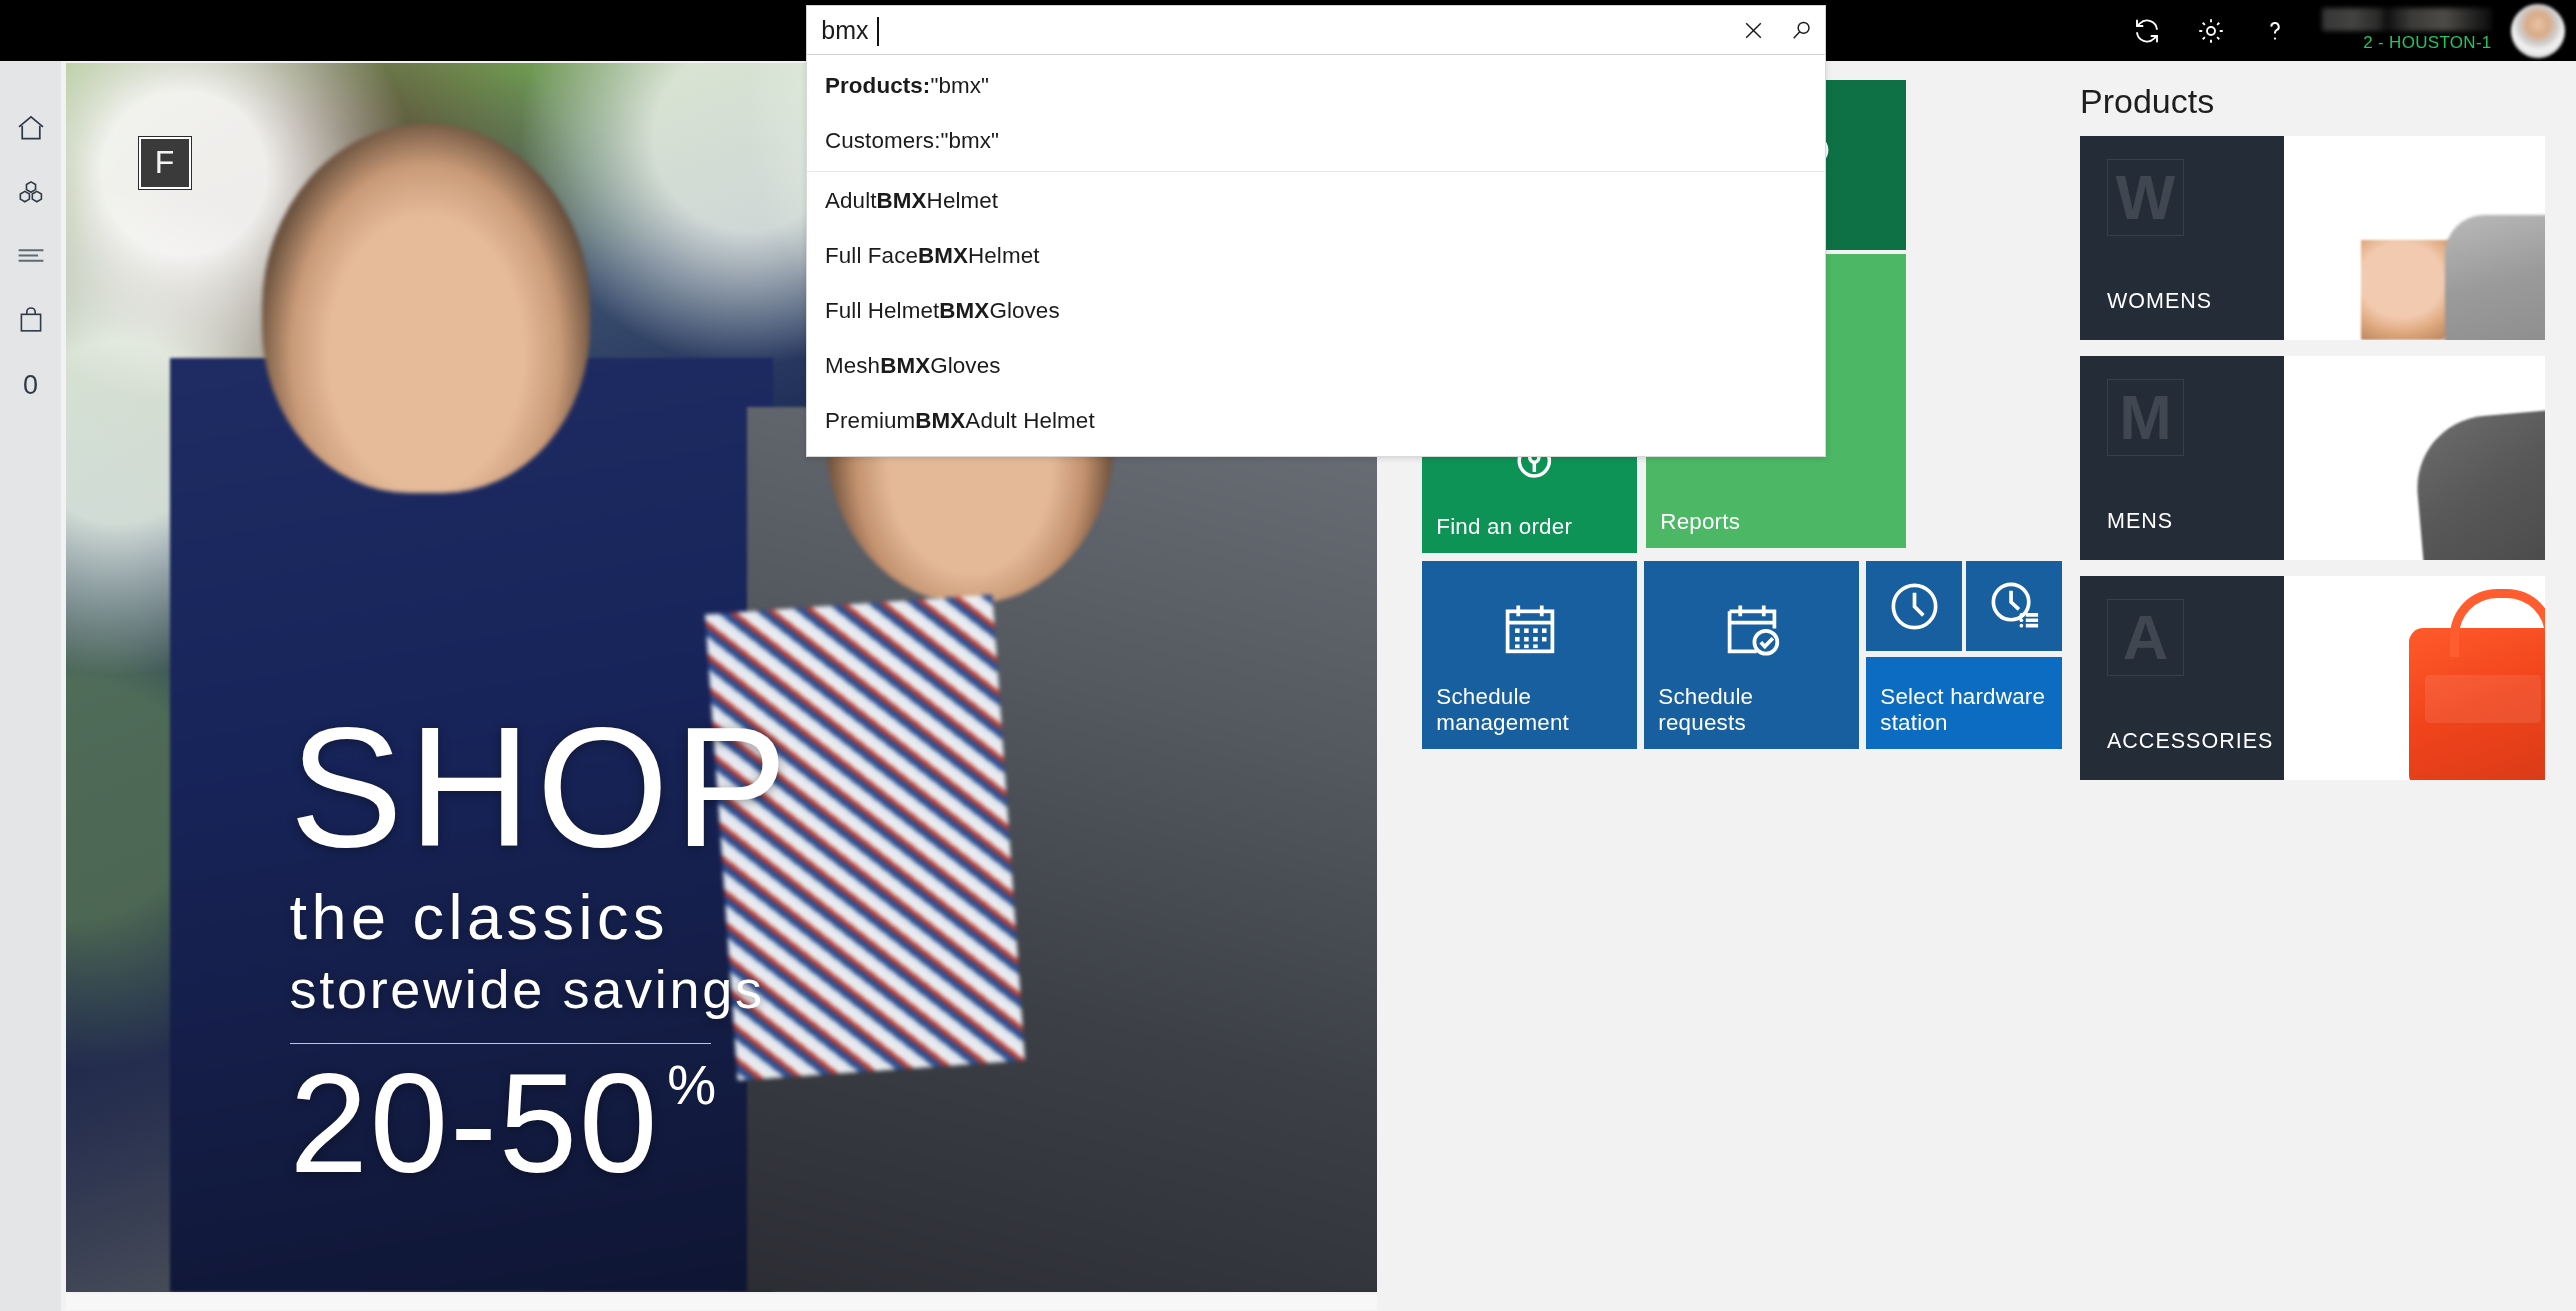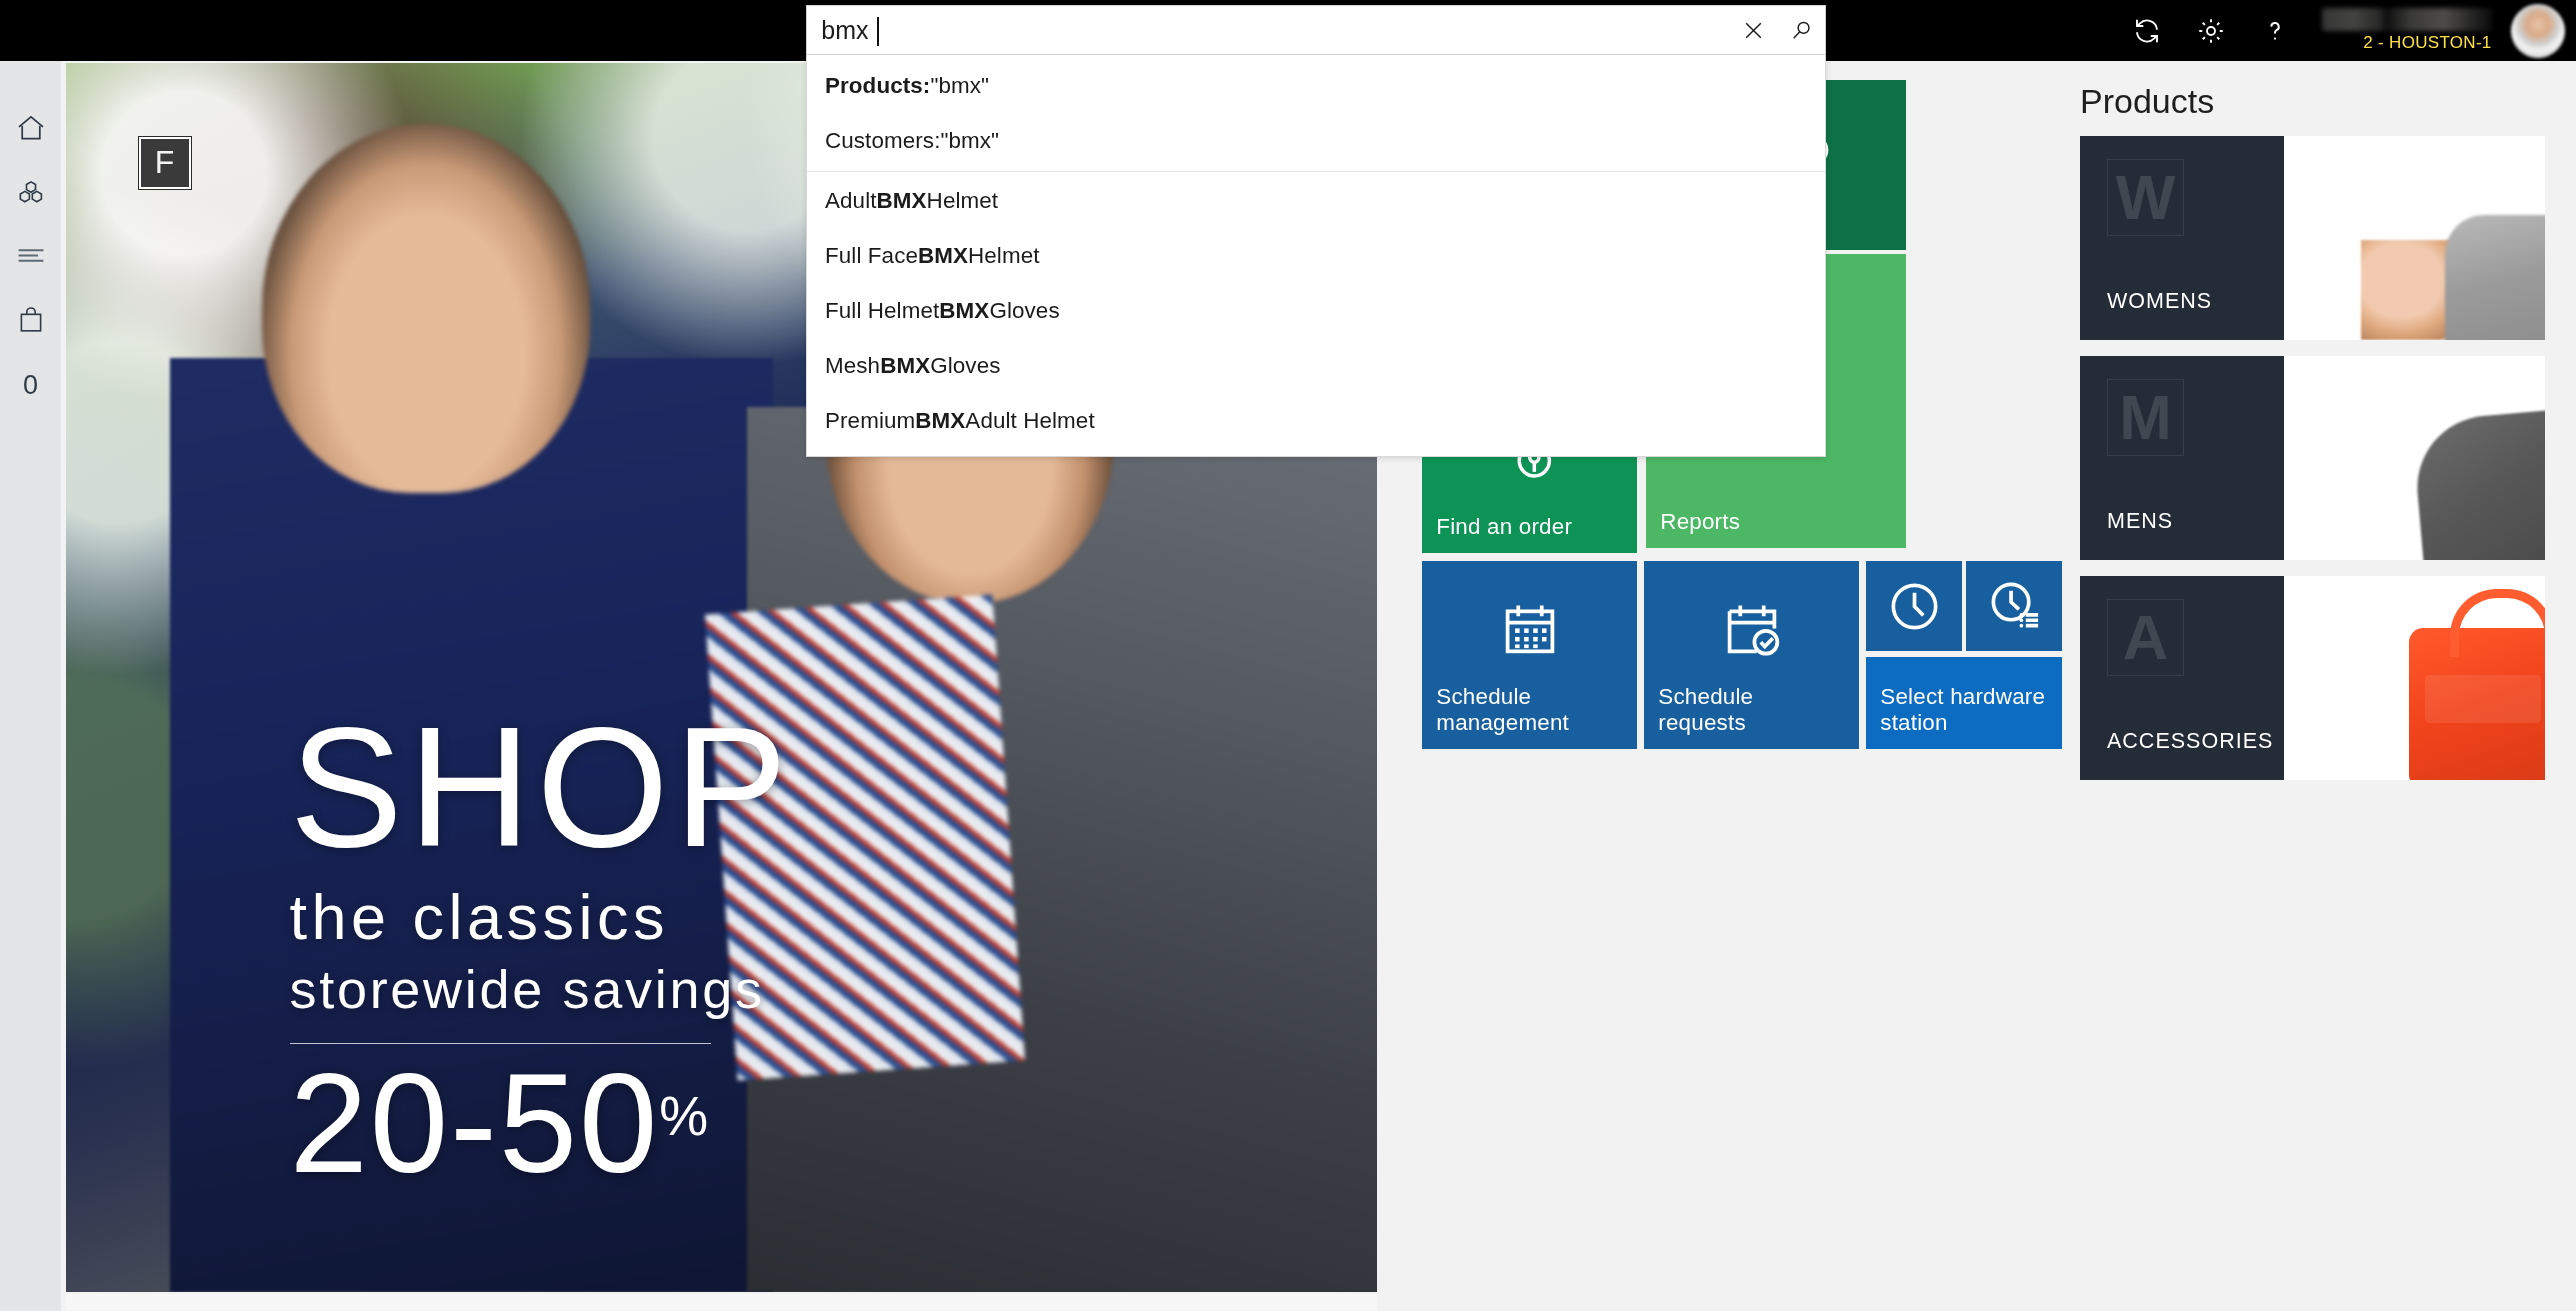--- a/index.html
+++ b/index.html
@@ -29,21 +29,21 @@
   .userblock {
     height: 61px; display: flex; flex-direction: column; align-items: flex-end;
     justify-content: center; padding-right: 19.7px; margin-left: 14.3px;
   }
   .user-name {
     height: 23px; width: 170px; margin-bottom: 2.7px;
     background: linear-gradient(90deg,#3a3a3a 0%,#4a4a48 18%,#2f2f2f 33%,#111 38%,#3f3f3d 52%,#55534e 72%,#2a2a2a 88%,#0d0d0d 100%);
     filter: blur(2.9px); opacity:.92; border-radius: 1.8px;
     color: transparent; font-size: 0.9px; overflow:hidden;
   }
-  .user-store { color: #fde047; font-size: 17px; letter-spacing: 0.3px; }
+  .user-store { color: #22c55e; font-size: 17px; letter-spacing: 0.3px; }
   .avatar {
     width: 54px; height: 54px; border-radius: 50%; margin-right: 10.7px;
     background: radial-gradient(circle at 50% 38%, #e8c3a6 0%, #d8ab89 26%, #cfcfcf 46%, #f2f2f2 60%, #d9d9d9 78%, #0b0b0b 100%);
     filter: blur(1.4px);
   }
 
   
   .searchwrap { position: absolute; left: 806px; top: 5.4px; width: 1020px; z-index: 60; }
   .searchbox {
     position: relative; height: 50px; background: #ffffff;
@@ -145,21 +145,21 @@
   }
   .hero-sub1 {
     font-size: 63px; font-weight: 300; letter-spacing: 4.5px; margin-top: 12.5px;
     text-shadow: 0 1.8px 9px rgba(0,0,0,.3);
   }
   .hero-sub2 {
     font-size: 54px; font-weight: 300; letter-spacing: 2.7px; margin-top: 5.4px;
     text-shadow: 0 1.8px 9px rgba(0,0,0,.3);
   }
   .hero-rule { width: 421px; height: 0.9px; background: rgba(255,255,255,.75); margin: 23px 0 9px 0; }
-  .hero-disc { display: flex; align-items: center; }
+  .hero-disc { display: flex; align-items: flex-start; gap: 8px; }
   .hero-num {
     font-size: 141px; font-weight: 300; letter-spacing: 1.8px; line-height: 1;
     text-shadow: 0 1.8px 10.7px rgba(0,0,0,.35);
   }
   .hero-pct { font-size: 55px; font-weight: 300; margin-bottom: 14.3px; }
 
   
   .tiles { position: absolute; left: 1361px; top: 5.4px; width: 635px; }
   .tile {
     position: absolute; color: #ffffff; display: flex; flex-direction: column;

